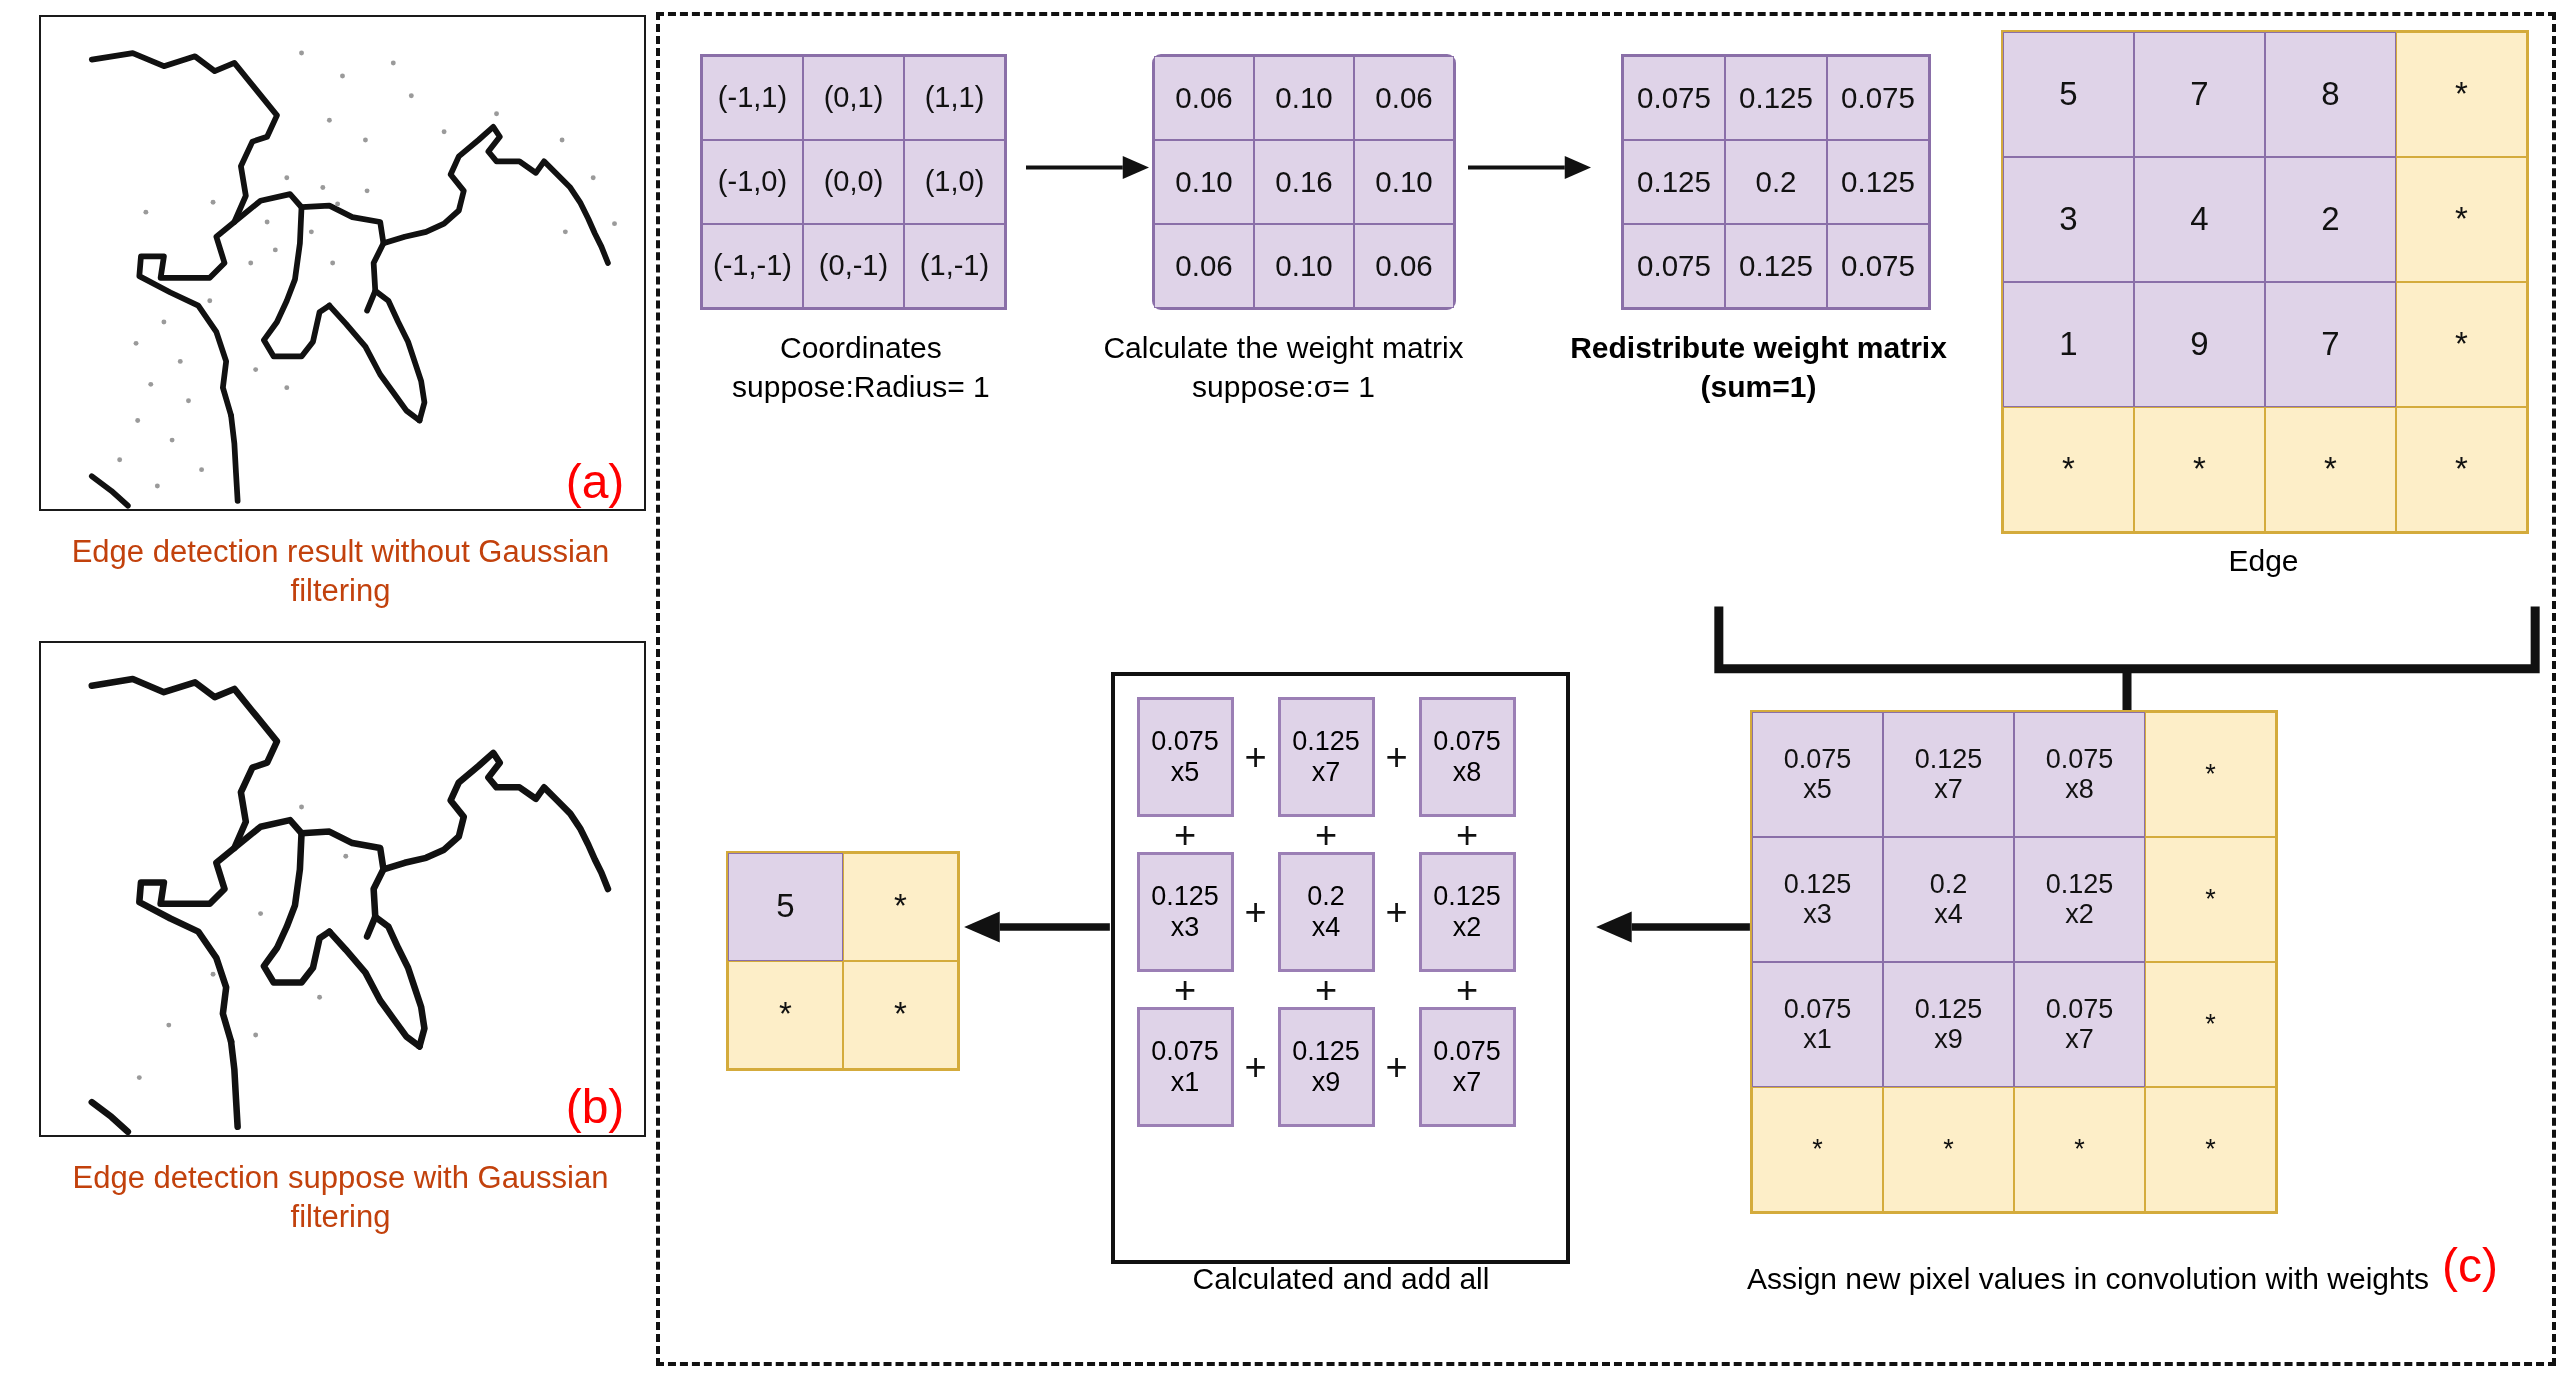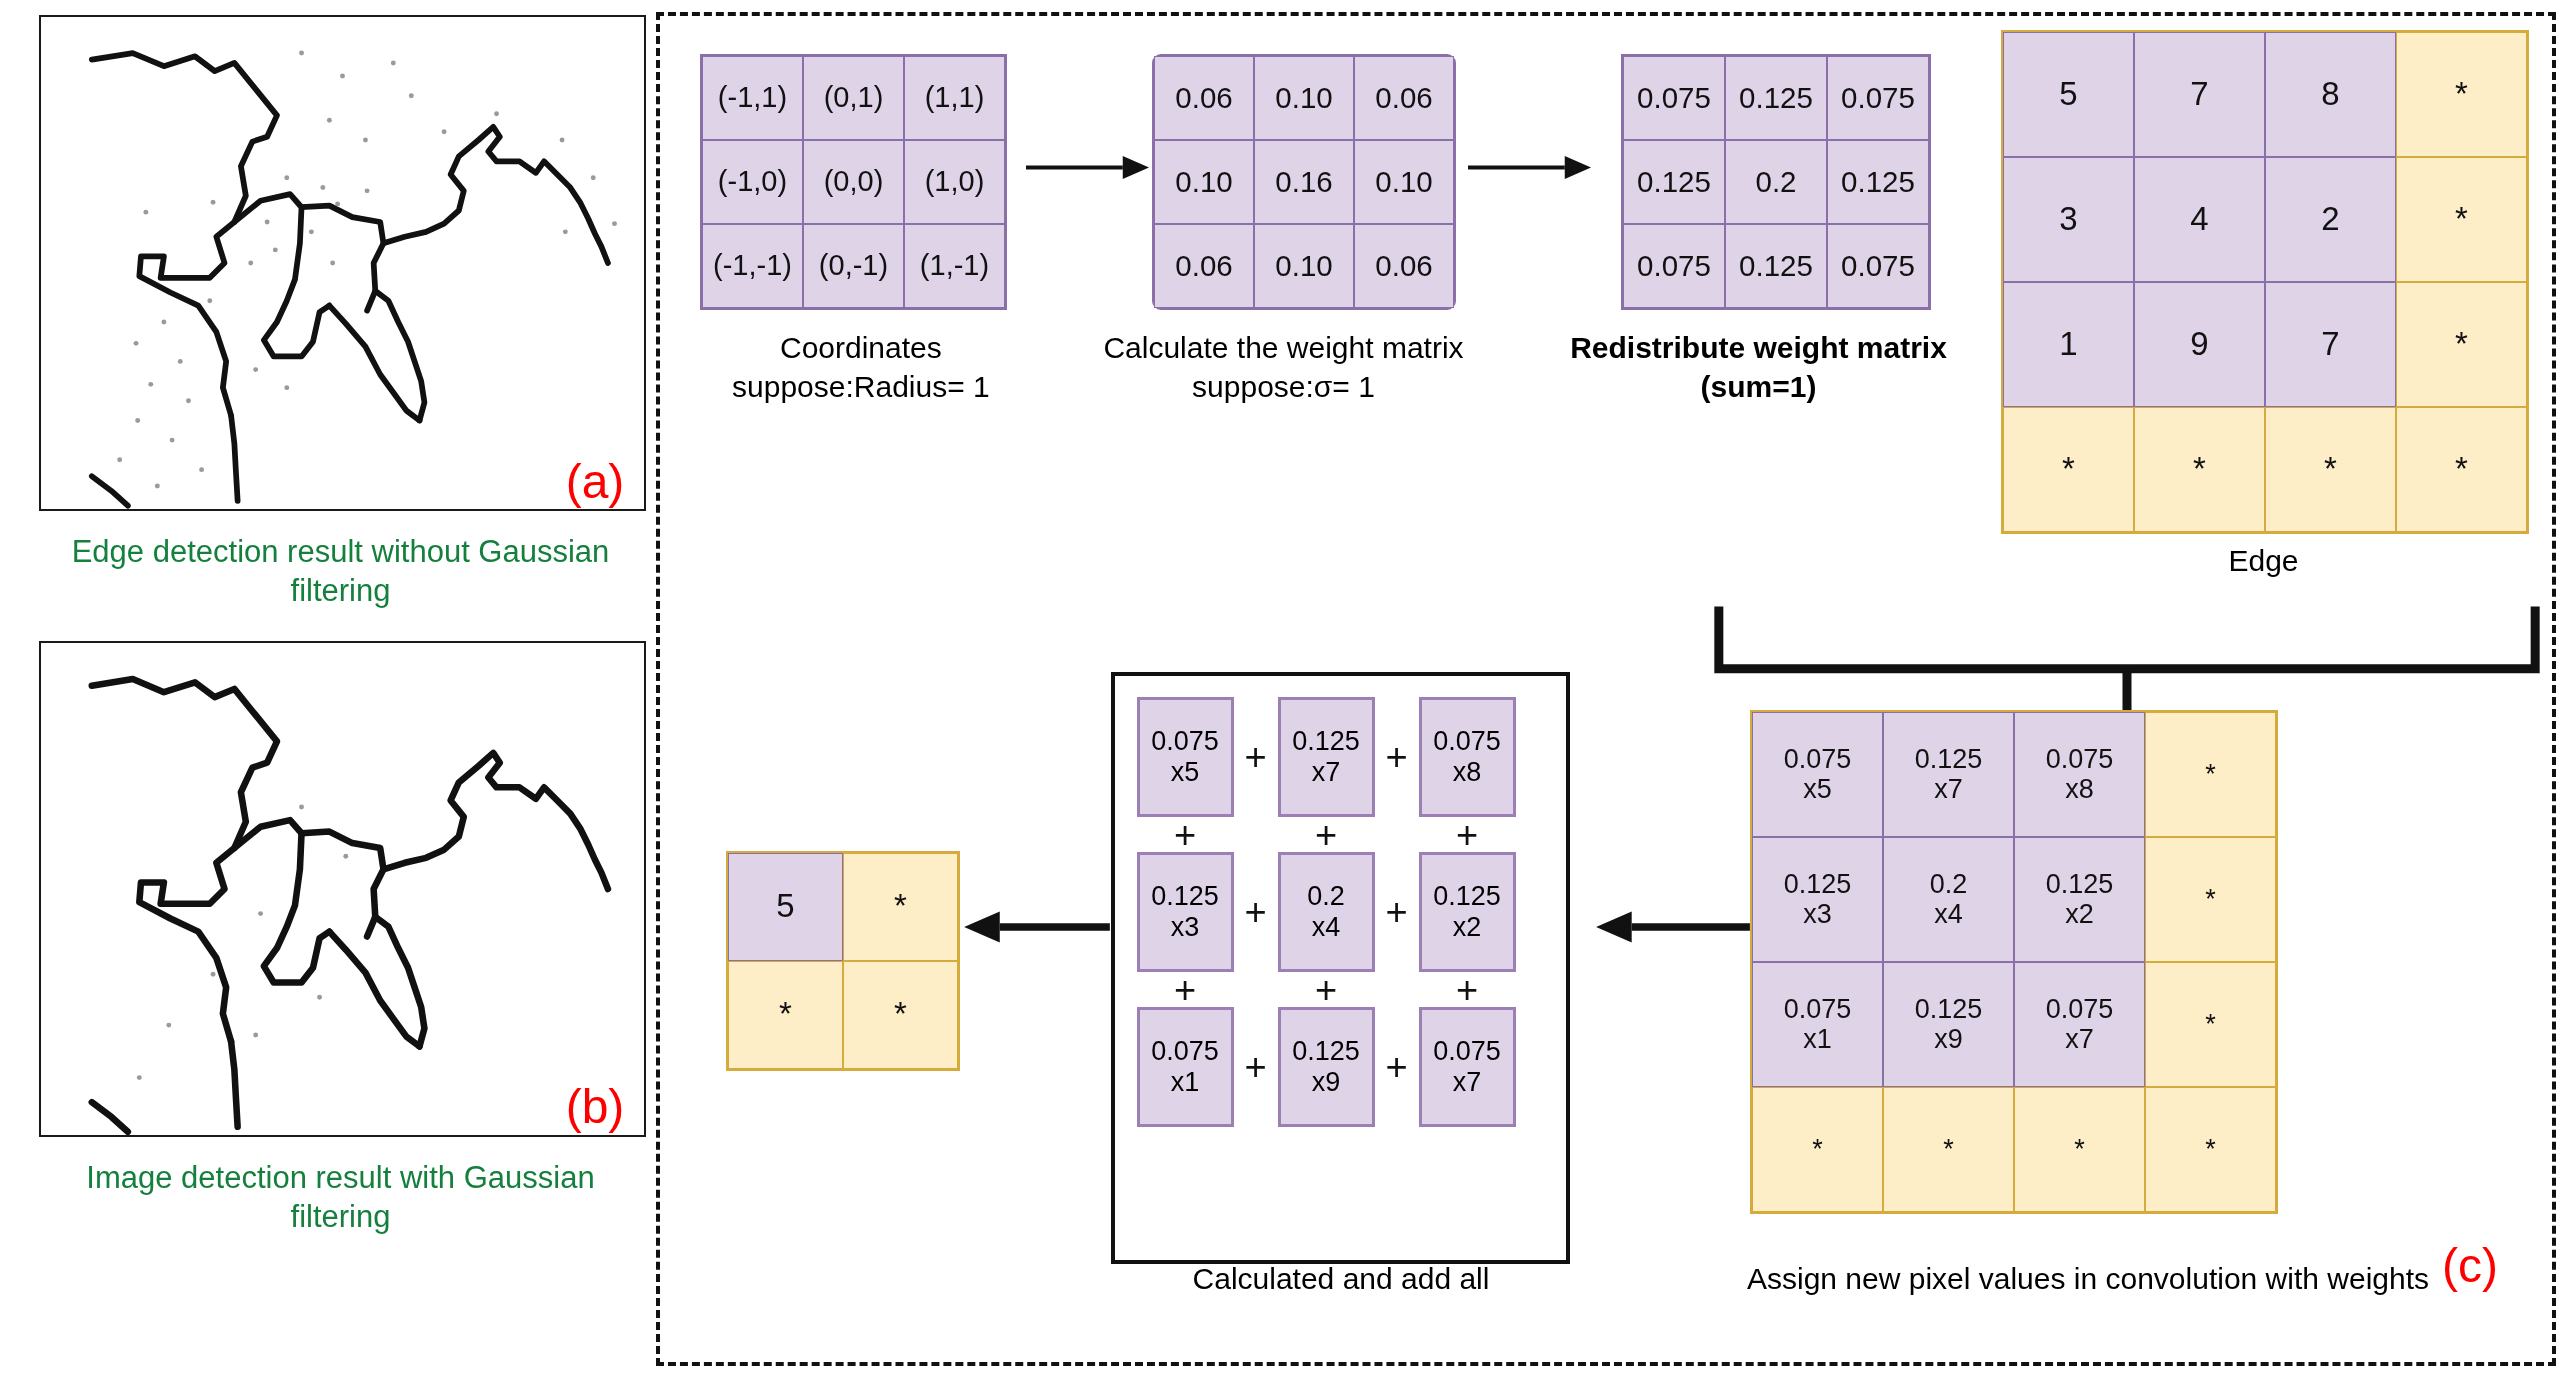--- a/index.html
+++ b/index.html
@@ -10,21 +10,21 @@
 
   
   #left-column{position:absolute;left:39px;top:14.8px;width:607px;height:1345px;}
   .panel-block{position:relative;width:607px;}
   .edge-img{position:relative;width:603px;height:492px;border:2.5px solid #1a1a1a;
             background:#fff;overflow:hidden;}
   .edge-img svg{position:absolute;left:0;top:0;width:100%;height:100%;}
   .panel-tag{position:absolute;right:19.7px;bottom:3.3px;color:#fe0000;
              font-size:48px;line-height:1;font-weight:400;}
   .panel-caption{width:603px;text-align:center;font-size:31px;line-height:1.28;
-                 margin-top:21px;color:#15803d;}
+                 margin-top:21px;color:#c2410c;}
 
   
   #panel-c{position:absolute;left:656px;top:11.5px;width:1900px;height:1354px;
            border:4.1px dashed #111;box-sizing:border-box;}
   #panel-c-tag{position:absolute;right:54px;bottom:72px;color:#fe0000;
                font-size:48px;line-height:1;}
 
   
   .matrix{display:grid;border:2.5px solid #8a6fa8;box-sizing:border-box;}
   .matrix .cell{display:flex;align-items:center;justify-content:center;
@@ -175,21 +175,21 @@
             <circle cx="268" cy="330" r="3"></circle>
               <circle cx="210" cy="404" r="3"></circle>
             <circle cx="156" cy="466" r="3"></circle>
               <circle cx="262" cy="478" r="3"></circle>
             <circle cx="340" cy="432" r="3"></circle>
               <circle cx="120" cy="530" r="3"></circle>
           </g>
         </svg>
         <div class="panel-tag">(b)</div>
       </div>
-      <div class="panel-caption">Image detection result
+      <div class="panel-caption">Edge detection suppose
 with Gaussian filtering</div>
     </div>
   </div>
 
   <div id="panel-c">
 
     <div class="matrix" id="m-coords">
       <div class="cell">(-1,1)</div>
       <div class="cell">(0,1)</div>
       <div class="cell">(1,1)</div>

